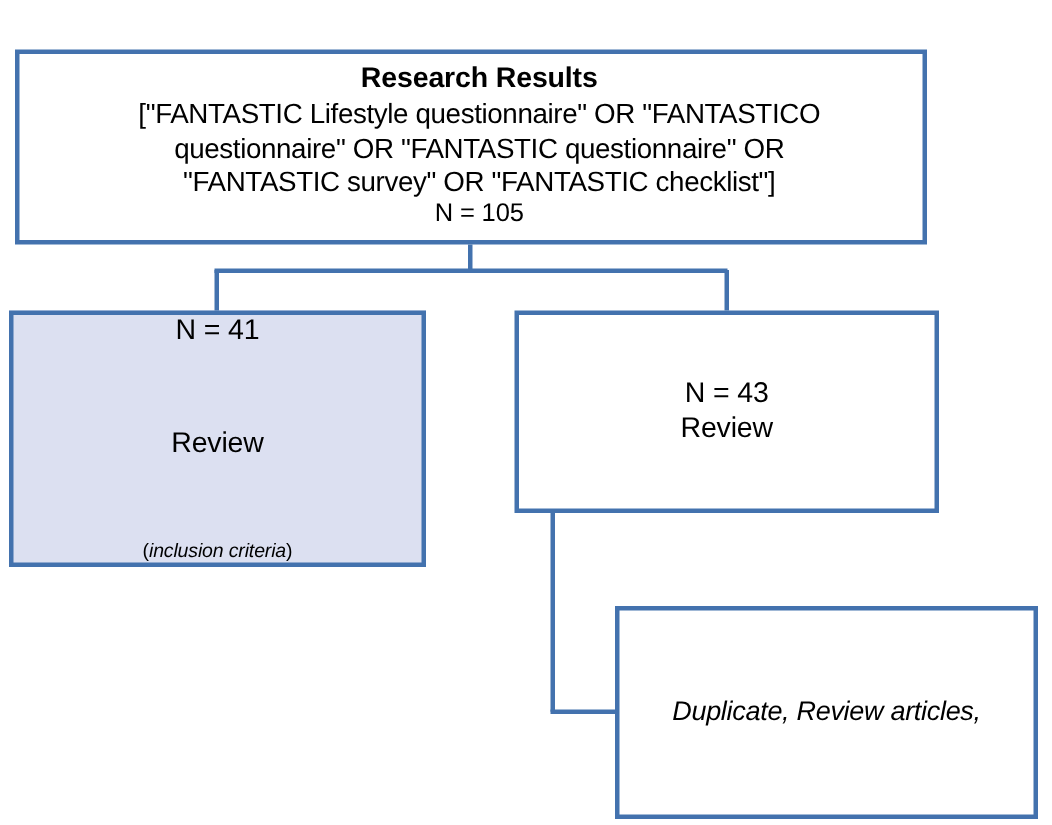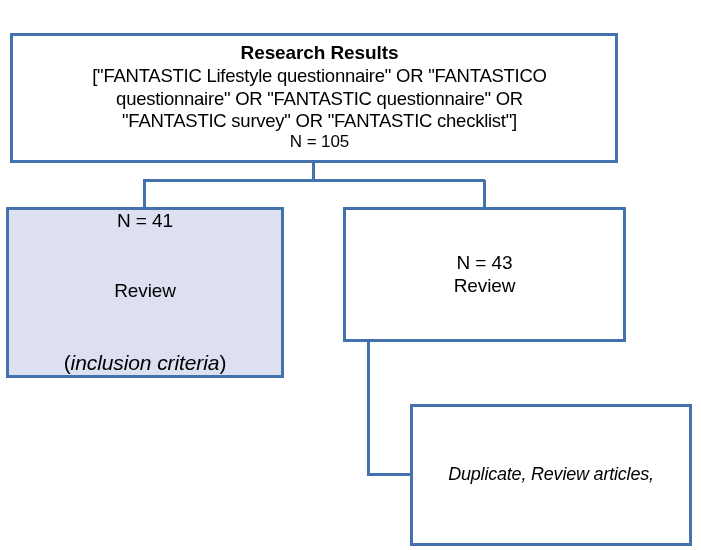--- a/index.html
+++ b/index.html
@@ -84,21 +84,21 @@
     left: 343px;
     top: 207px;
     width: 283px;
     height: 135px;
   }
   .node .bigline {
     font-size: 19px;
     letter-spacing: -0.1px;
   }
   .node .criteria {
-    font-size: 21px;
+    font-size: 13px;
     font-style: italic;
     letter-spacing: -0.1px;
   }
   .node .criteria .paren {
     font-style: normal;
   }
 
   
   #node-reasons {
     left: 410px;

